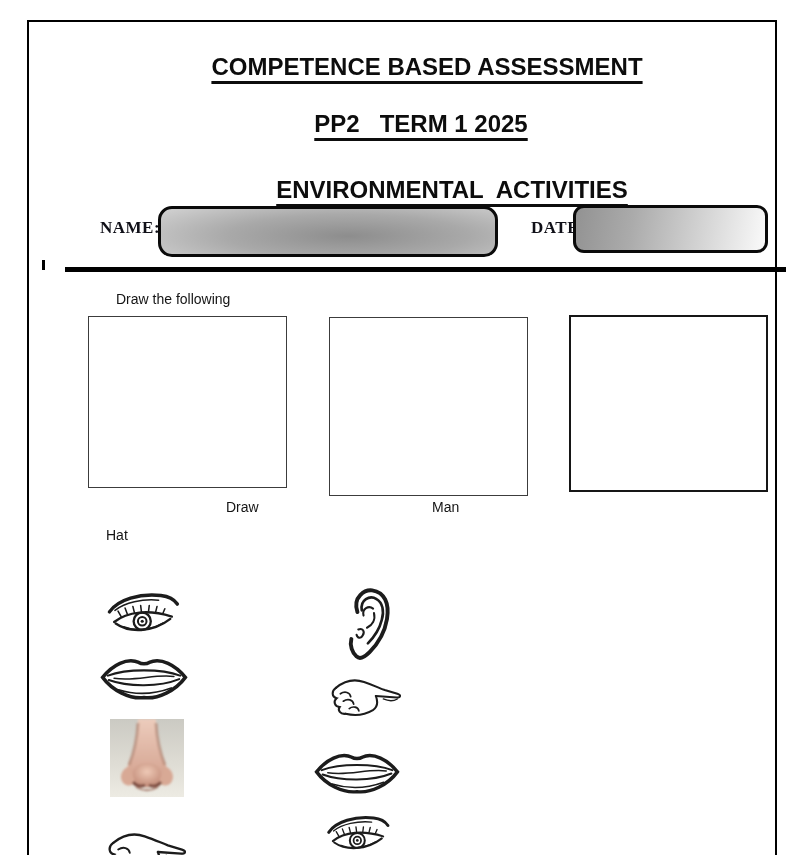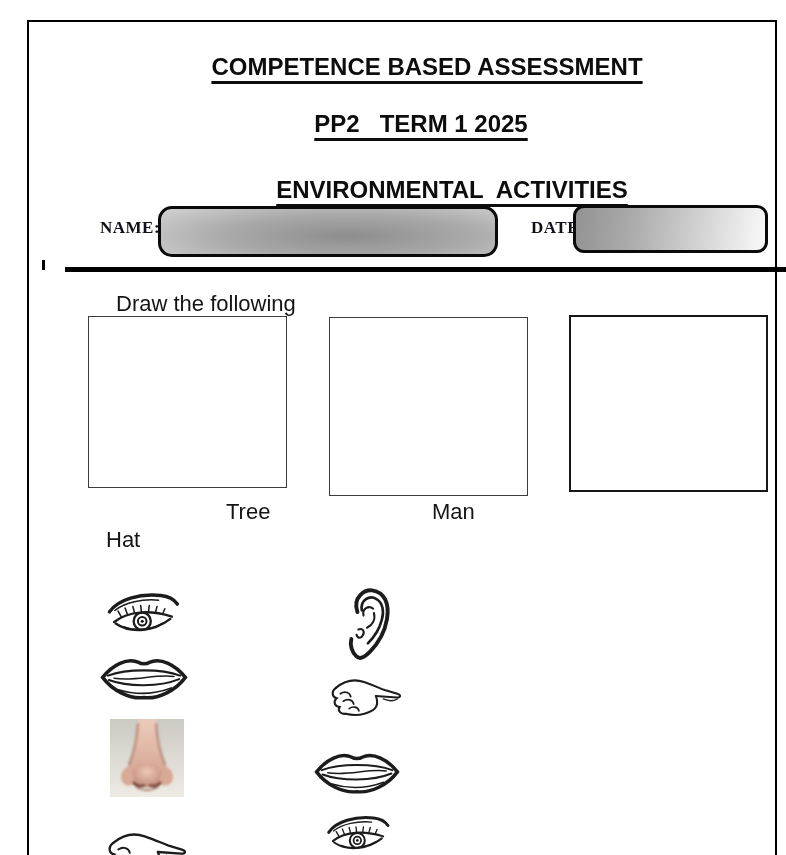--- a/index.html
+++ b/index.html
@@ -30,21 +30,21 @@
     border:3px solid #0a0a0a;border-radius:14px;
     background:radial-gradient(120% 160% at 56% 60%, #8d8d8d 0%, #a9a9a9 30%, #d9d9d9 65%, #f6f6f6 95%);
   }
   .date-field{
     position:absolute;left:573px;top:205px;width:195px;height:48px;box-sizing:border-box;
     border:3px solid #0a0a0a;border-radius:11px;
     background:linear-gradient(100deg, #929292 0%, #ababab 30%, #d8d8d8 70%, #fafafa 100%);
   }
   .tick{position:absolute;left:42px;top:260px;width:2.5px;height:10px;background:#000;}
   .divider{position:absolute;left:65px;top:267px;width:721px;height:5px;background:#000;}
-  .body-text{position:absolute;font-size:22px;color:#141414;white-space:pre;}
+  .body-text{position:absolute;font-size:14px;color:#141414;white-space:pre;}
   .draw-instruction{left:116px;top:291px;}
   .draw-box{position:absolute;box-sizing:border-box;background:#fff;}
   .box1{left:88px;top:316px;width:199px;height:172px;border:1.5px solid #3c3c3c;}
   .box2{left:329px;top:317px;width:199px;height:179px;border:1.5px solid #3c3c3c;}
   .box3{left:569px;top:315px;width:199px;height:177px;border:2px solid #161616;}
   .tree-label{left:226px;top:499px;}
   .man-label{left:432px;top:499px;}
   .hat-label{left:106px;top:527px;}
   .match-instruction{left:92px;top:555px;}
   .bp{position:absolute;}
@@ -168,21 +168,21 @@
 
   <div class="tick"></div>
   <div class="divider"></div>
 
   <div class="body-text draw-instruction">Draw the following</div>
 
   <div class="draw-box box1"></div>
   <div class="draw-box box2"></div>
   <div class="draw-box box3"></div>
 
-  <div class="body-text tree-label">Tree</div>
+  <div class="body-text tree-label">Draw</div>
   <div class="body-text man-label">Man</div>
   <div class="body-text hat-label">Hat</div>
 
 
   <div class="bp eye1">
       <svg viewBox="0 0 100 62">
         <use href="#sym-eye"></use>
       </svg>
     </div>
   <div class="bp lips1">

